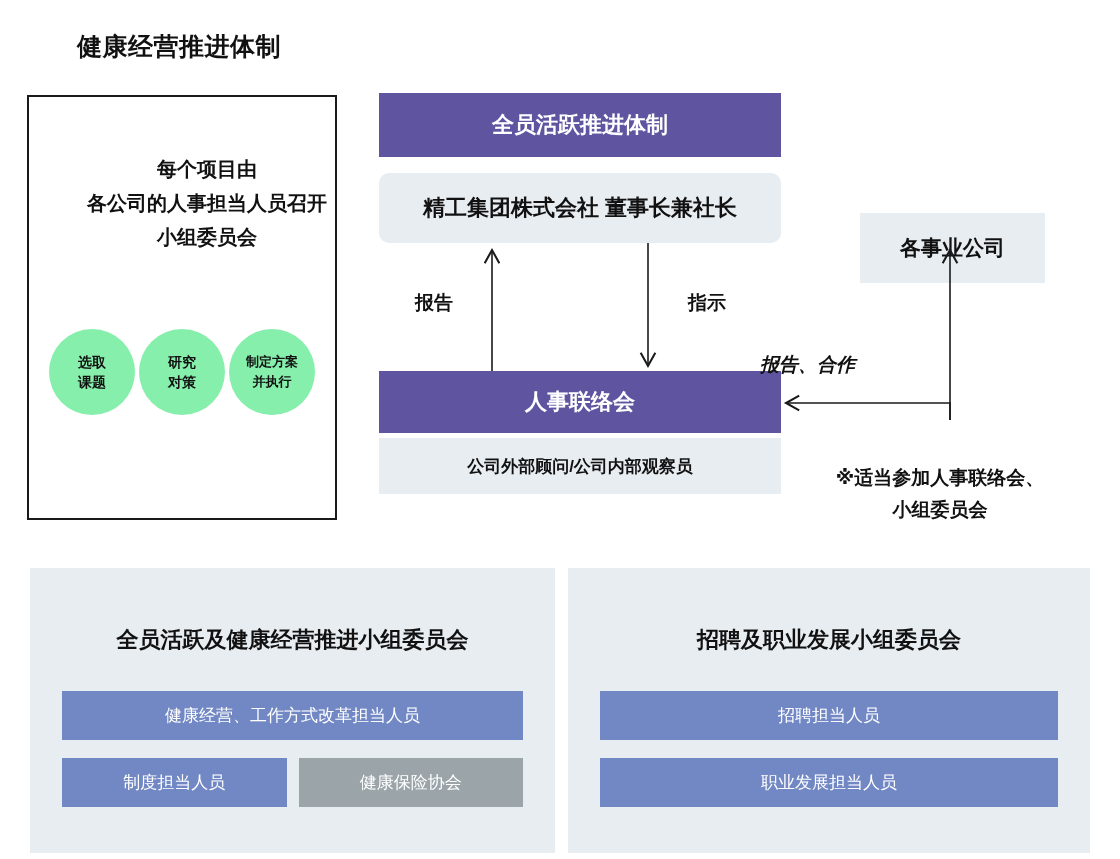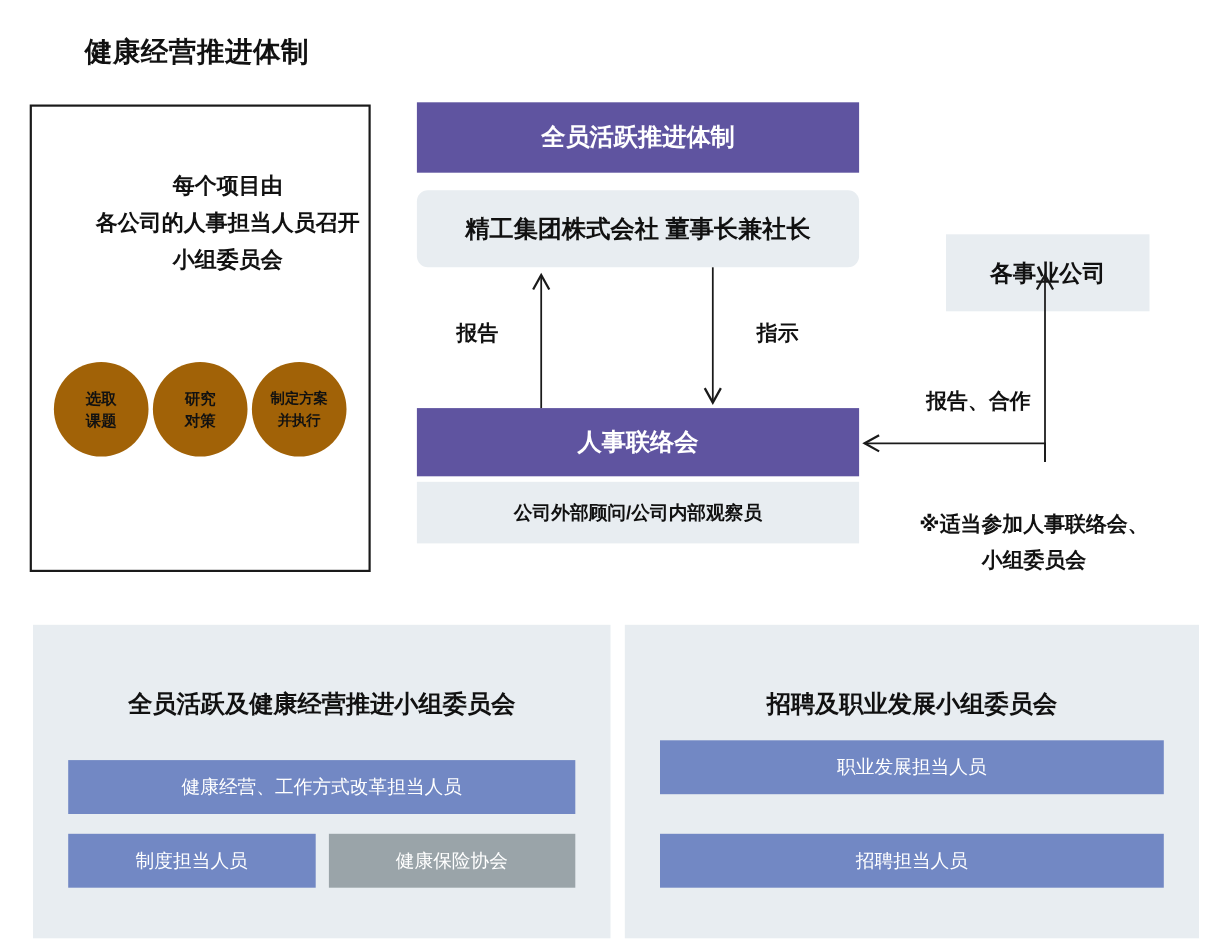--- a/index.html
+++ b/index.html
@@ -55,21 +55,21 @@
     top: 232px;
     width: 100%;
     display: flex;
     justify-content: center;
     gap: 4px;
   }
   .circle {
     width: 86px;
     height: 86px;
     border-radius: 50%;
-    background: #a16207;
+    background: #86efac;
     display: flex;
     flex-direction: column;
     align-items: center;
     justify-content: center;
     font-size: 14px;
     font-weight: bold;
     line-height: 20px;
     color: #111111;
     text-align: center;
   }
@@ -112,21 +112,21 @@
   }
   .arrow-label {
     position: absolute;
     font-size: 19px;
     font-weight: bold;
     color: #111111;
     white-space: nowrap;
   }
   #label-report  { left: 415px; top: 290px; }
   #label-direct  { left: 688px; top: 290px; }
-  #label-coop    { left: 842px; top: 352px; }
+  #label-coop    { left: 760px; top: 352px; font-style: italic; }
   .note {
     position: absolute;
     left: 790px;
     top: 462px;
     width: 300px;
     font-size: 19px;
     font-weight: bold;
     line-height: 32px;
     color: #111111;
     text-align: center;
@@ -234,19 +234,19 @@
     <div class="bar blue full">健康经营、工作方式改革担当人员</div>
   </div>
   <div class="bar-row row-gap-2">
     <div class="bar blue half">制度担当人员</div>
     <div class="bar gray half">健康保险协会</div>
   </div>
 </div>
 
 <div class="committee" id="committee-right">
   <div class="committee-title">招聘及职业发展小组委员会</div>
+  <div class="bar-row row-gap-1">
+    <div class="bar blue full">招聘担当人员</div>
+  </div>
   <div class="bar-row row-gap-2">
     <div class="bar blue full">职业发展担当人员</div>
   </div>
-  <div class="bar-row row-gap-1">
-    <div class="bar blue full">招聘担当人员</div>
-  </div>
 </div>
 
 </body></html>

